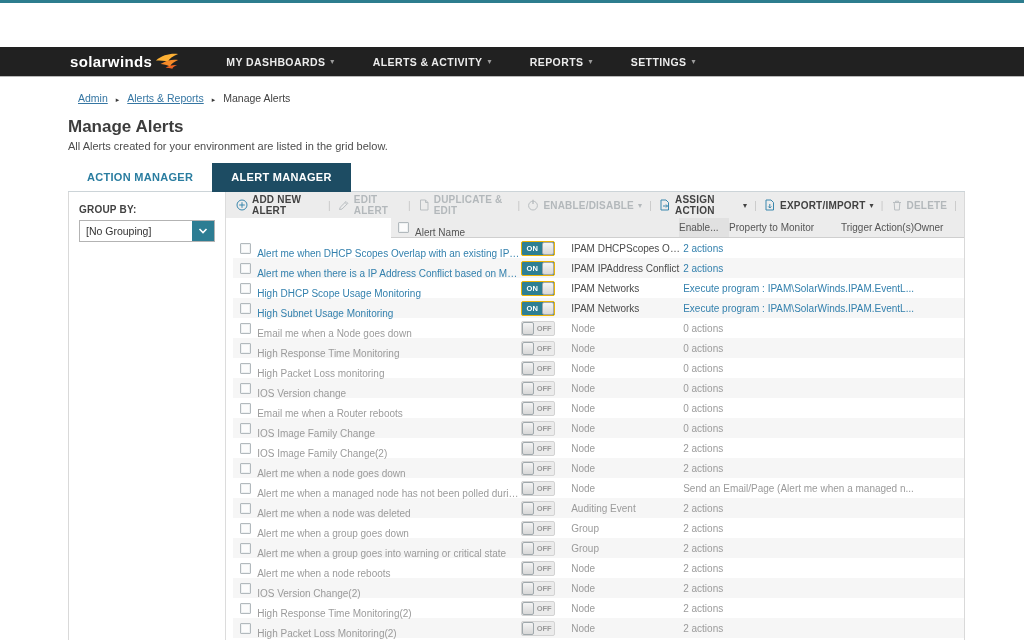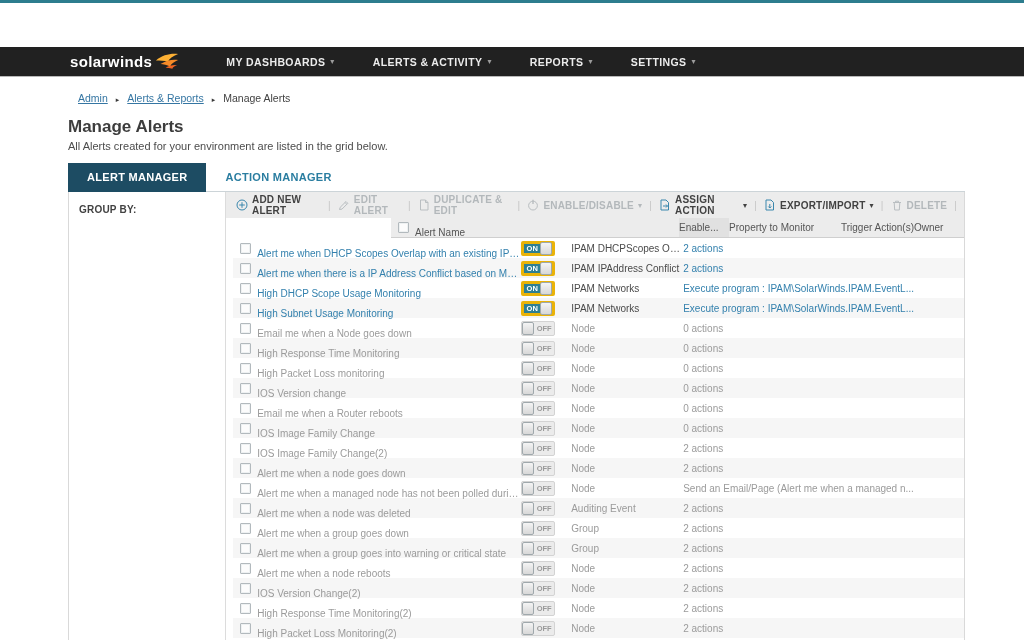--- a/index.html
+++ b/index.html
@@ -74,21 +74,21 @@
   div.row:nth-of-type(even) { background:#f6f6f6; }
   .row.on  .cell-name    { color:#3380ad; cursor:pointer; }
   .row.off .cell-name    { color:#9b9b9b; }
   .row.on  .cell-prop    { color:#4a4a4a; }
   .row.off .cell-prop    { color:#9b9b9b; }
   .row.on  .cell-trigger { color:#3380ad; cursor:pointer; }
   .row.off .cell-trigger { color:#9b9b9b; }
 
   .toggle { width:34px; height:15px; border-radius:2px; display:flex; align-items:center;
     cursor:pointer; font-size:7.5px; font-weight:bold; position:relative; }
-  .row.on  .toggle { background:#2e7f93; border:3px solid #eab308; }
+  .row.on  .toggle { background:#2e7f93; border:1px solid #eab308; }
   .row.off .toggle { background:#ebebeb; border:1px solid #d3d3d3; }
   .t-knob { width:12px; height:13px; background:linear-gradient(#f4f4f4,#d8d8d8);
     border:1px solid #9fa8ac; border-radius:2px; flex:none; }
   .lbl-on  { color:#fff; flex:1; text-align:center; }
   .lbl-off { color:#9a9a9a; flex:1; text-align:center; }
   .row.off .t-knob  { order:-1; }
 
   .grid-gap { height:7px; background:#fff; }
   .footer { margin-top:auto; background:#f4f4f4; border-top:1px solid #dcdcdc;
     height:25px; display:flex; align-items:center; padding-left:8px; font-size:10px; color:#555; }
@@ -156,27 +156,35 @@
 
     </span>
   </div>
 
 <div class="page-title">Manage Alerts</div>
 <div class="page-sub">All Alerts created for your environment are listed in the grid below.</div>
 
 <div class="panel">
   <div class="tabbar">
 
-  <div class="tab active"><span>ALERT MANAGER</span></div>
-      <div class="tab"><span>ACTION MANAGER</span></div>
+  <div class="tab"><span>ACTION MANAGER</span></div>
+      <div class="tab active"><span>ALERT MANAGER</span></div>
     </div>
 
   <div class="panel-body">
     <div class="sidebar">
       <div class="groupby-label">GROUP BY:</div>
+      <div class="select">
+        <span class="val">[No Grouping]</span>
+        <span class="btn">
+          <svg width="10" height="8" viewBox="0 0 10 8">
+            <path d="M1.5 2 L5 5.5 L8.5 2" stroke="#fff" stroke-width="1.6" fill="none"></path>
+          </svg>
+        </span>
+      </div>
     </div>
 
     <div class="grid">
       <div class="toolbar">
 
       <span style="display:flex;align-items:center;">
             <span class="tb-item">
               <span class="tb-icon">
                 <svg width="12" height="12" viewBox="0 0 12 12">
                   <circle cx="6" cy="6" r="5" fill="none" stroke="currentColor"></circle>

